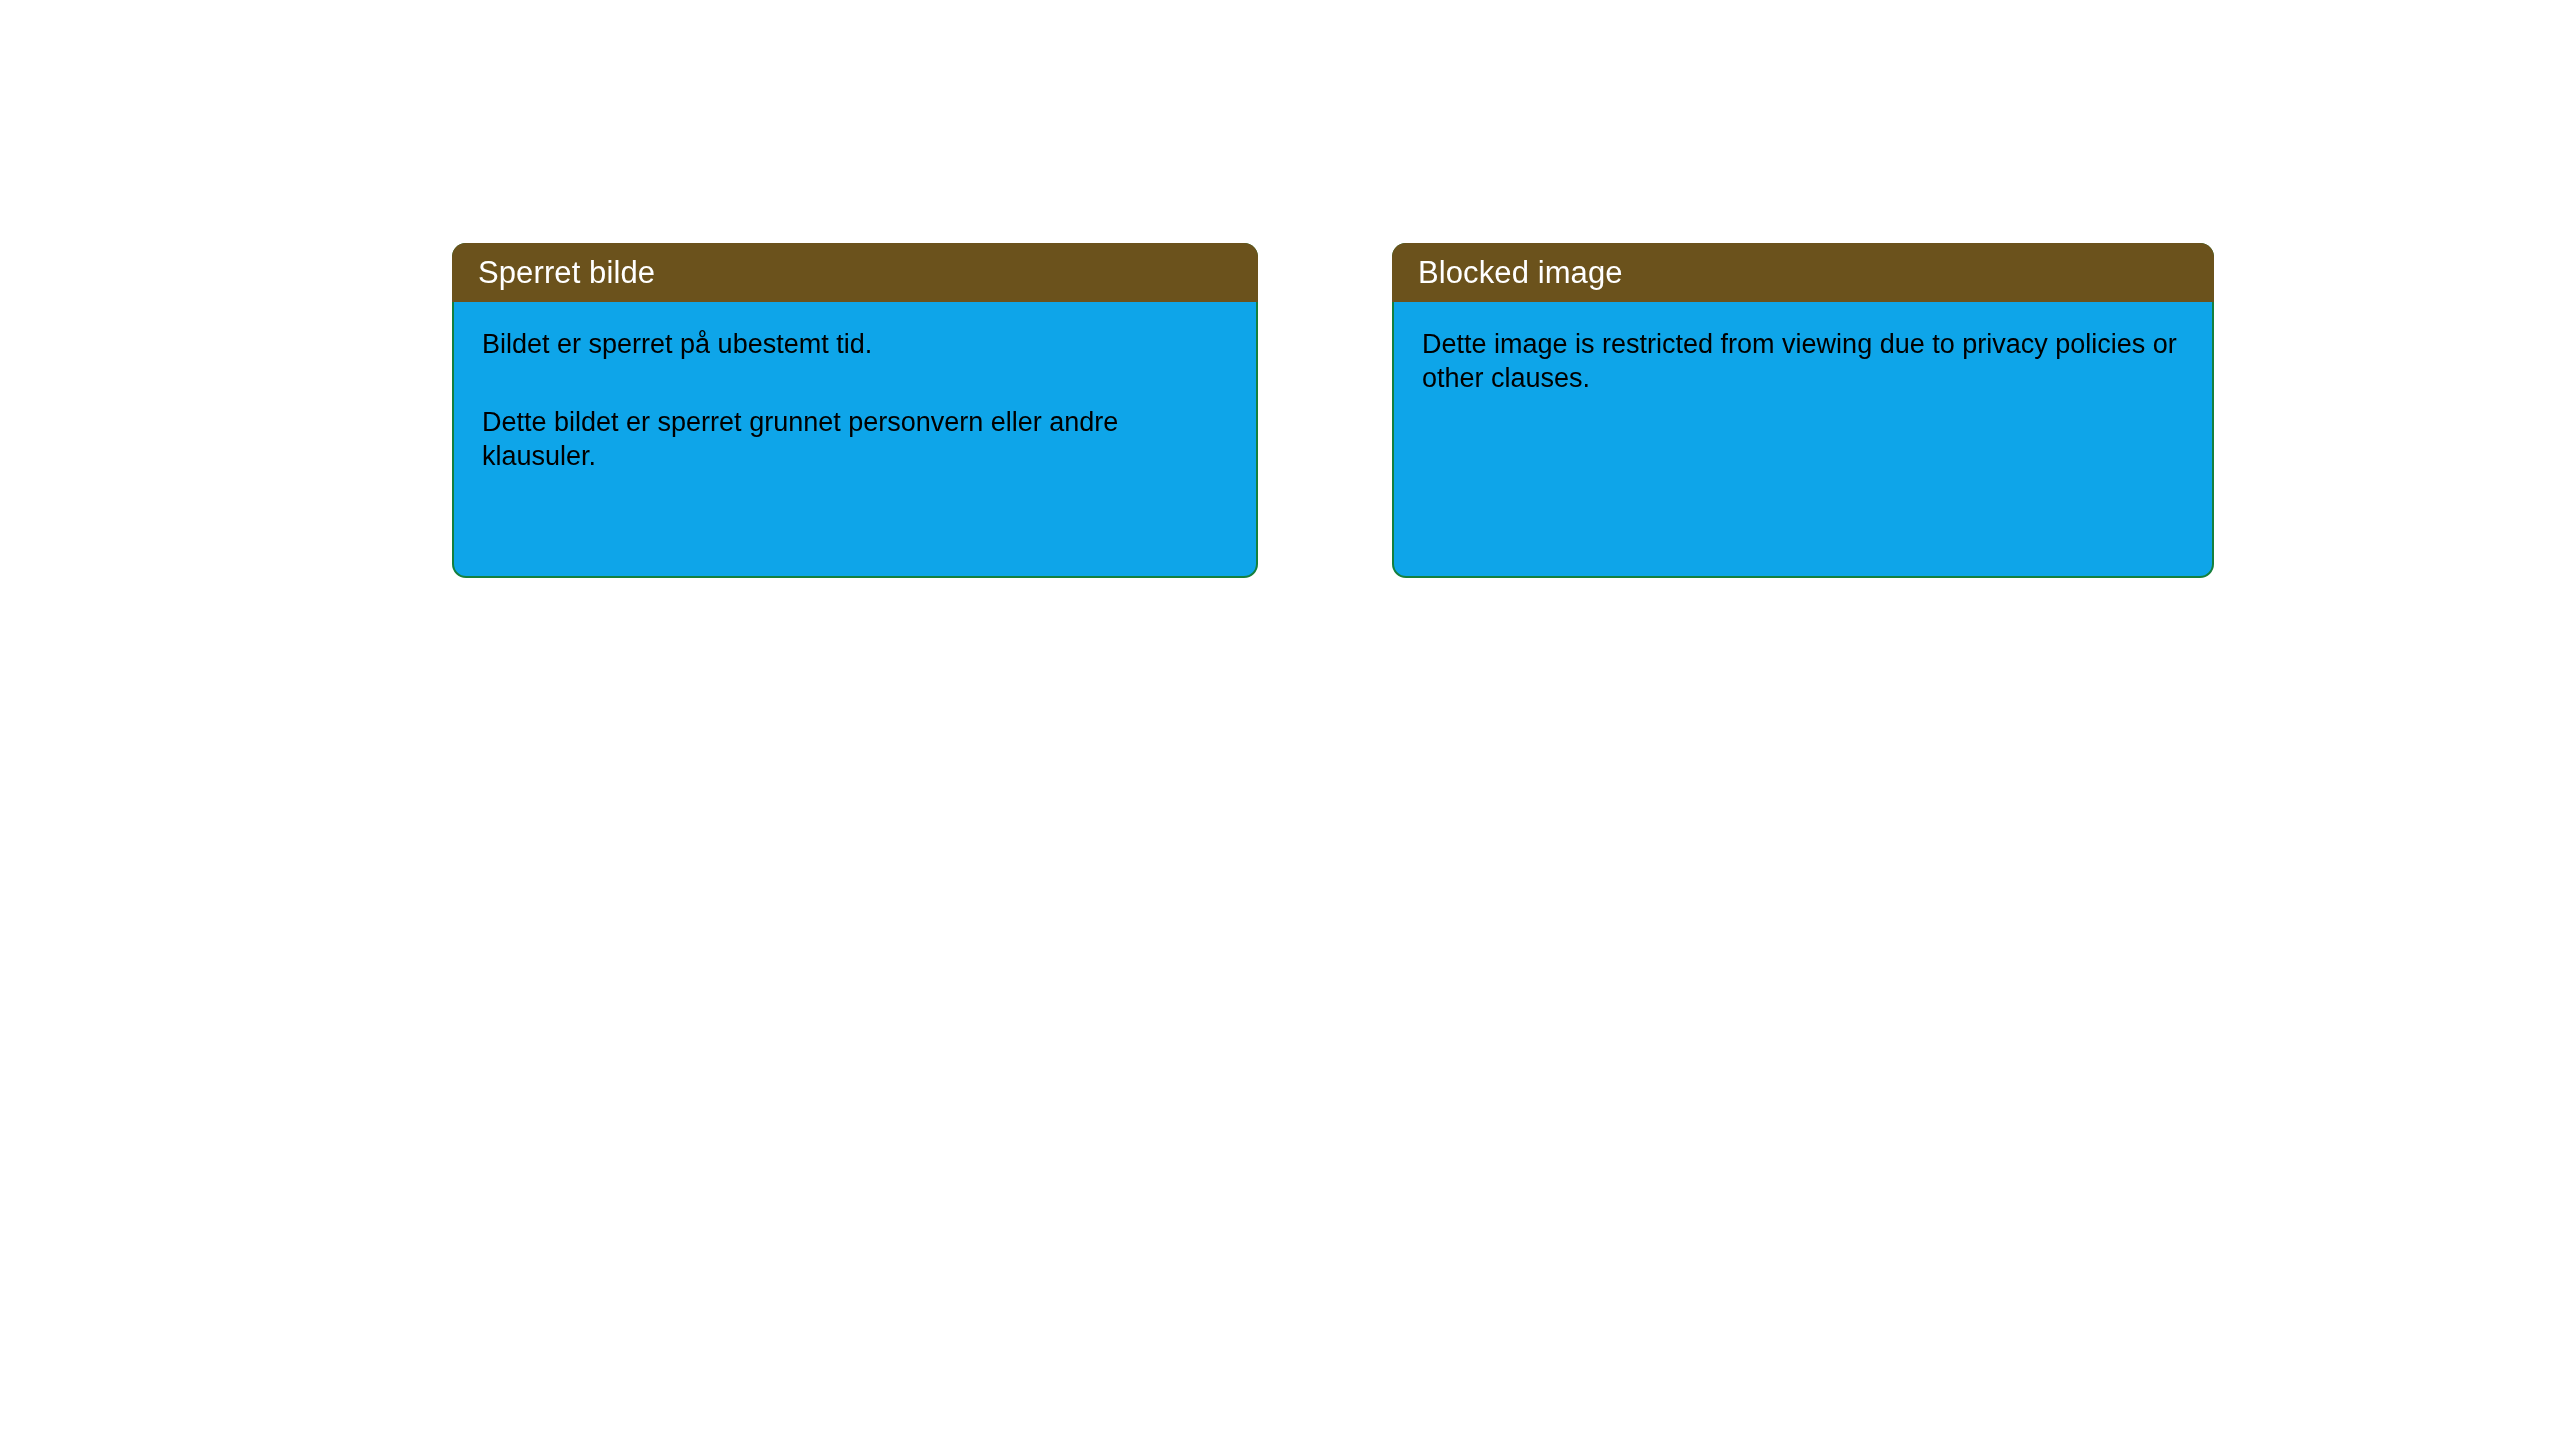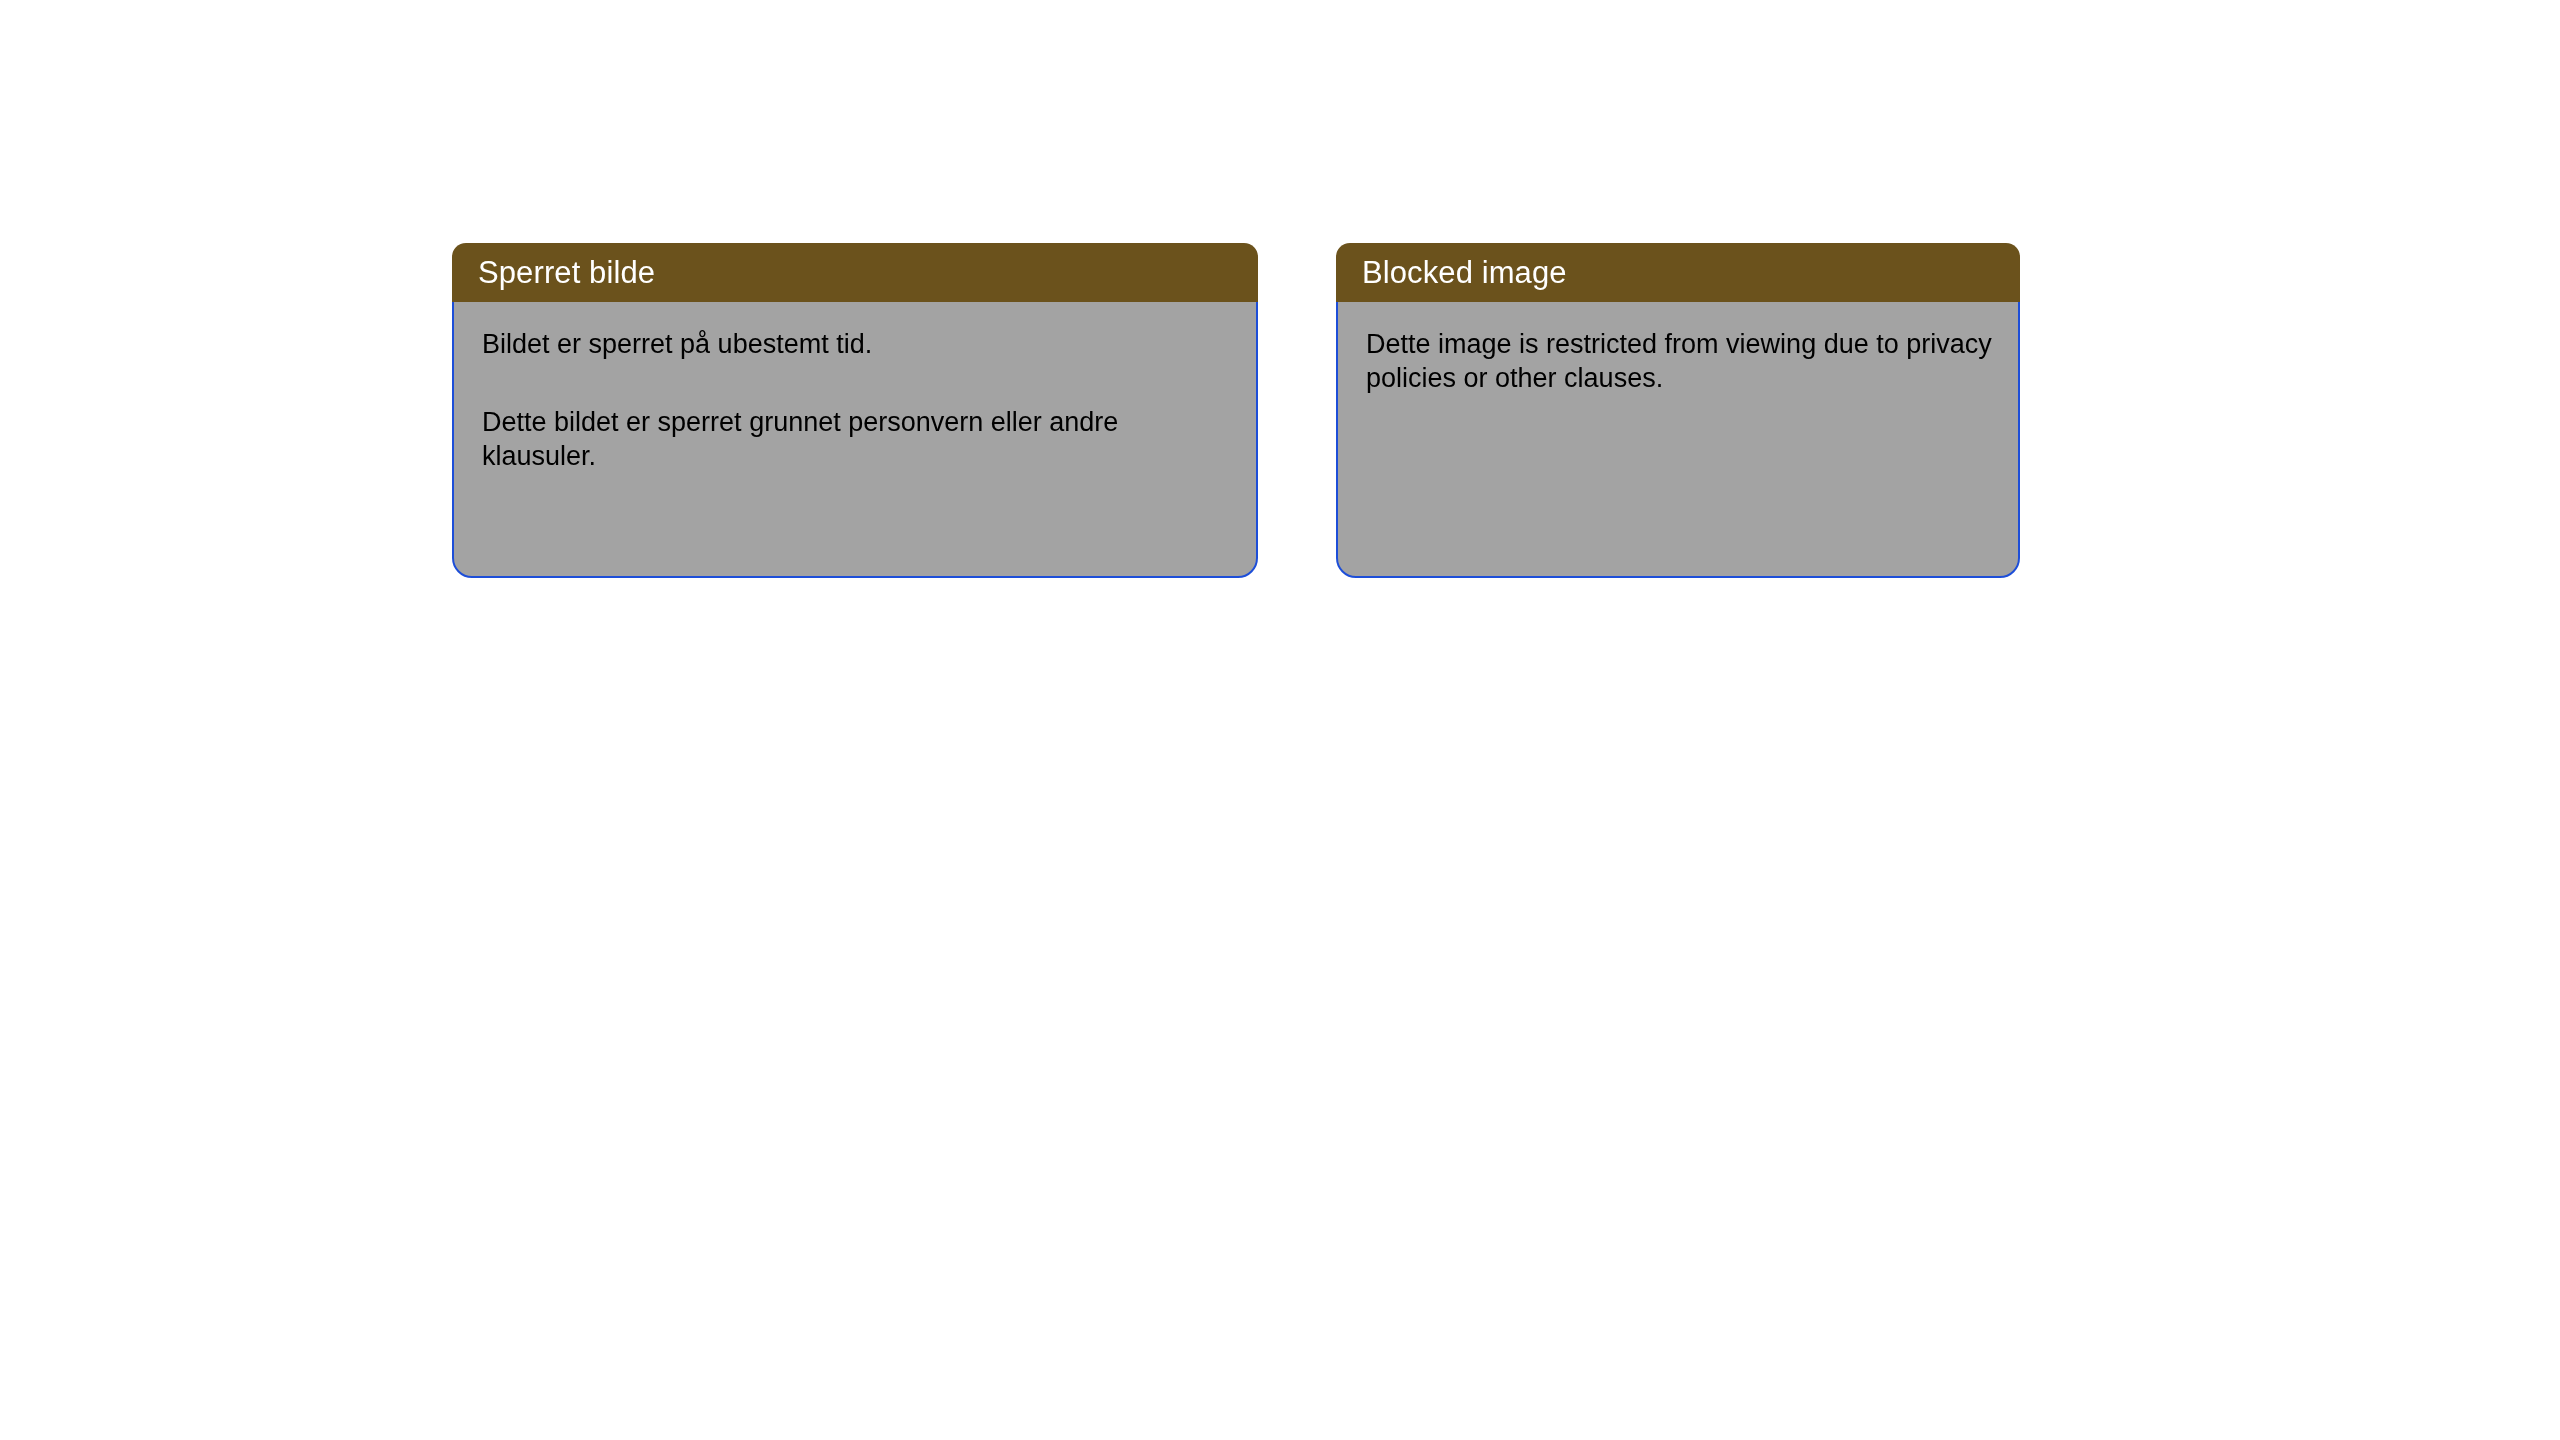--- a/index.html
+++ b/index.html
@@ -16,34 +16,34 @@
   }
   #stage {
     position: relative;
     width: 2560px;
     height: 1440px;
     background: #ffffff;
   }
   .notice-card {
     position: absolute;
     box-sizing: border-box;
-    background: #a3a3a3;
-    border: 2px solid #1d4ed8;
-    border-radius: 20px;
+    background: #0ea5e9;
+    border: 2px solid #15803d;
+    border-radius: 14px;
   }
   .notice-card.card-left {
     left: 452px;
     top: 243px;
     width: 806px;
     height: 335px;
   }
   .notice-card.card-right {
-    left: 1336px;
+    left: 1392px;
     top: 243px;
-    width: 684px;
+    width: 822px;
     height: 335px;
   }
   .card-header {
     position: absolute;
     left: -2px;
     top: -2px;
     right: -2px;
     height: 59px;
     box-sizing: border-box;
     background: #6b521c;

